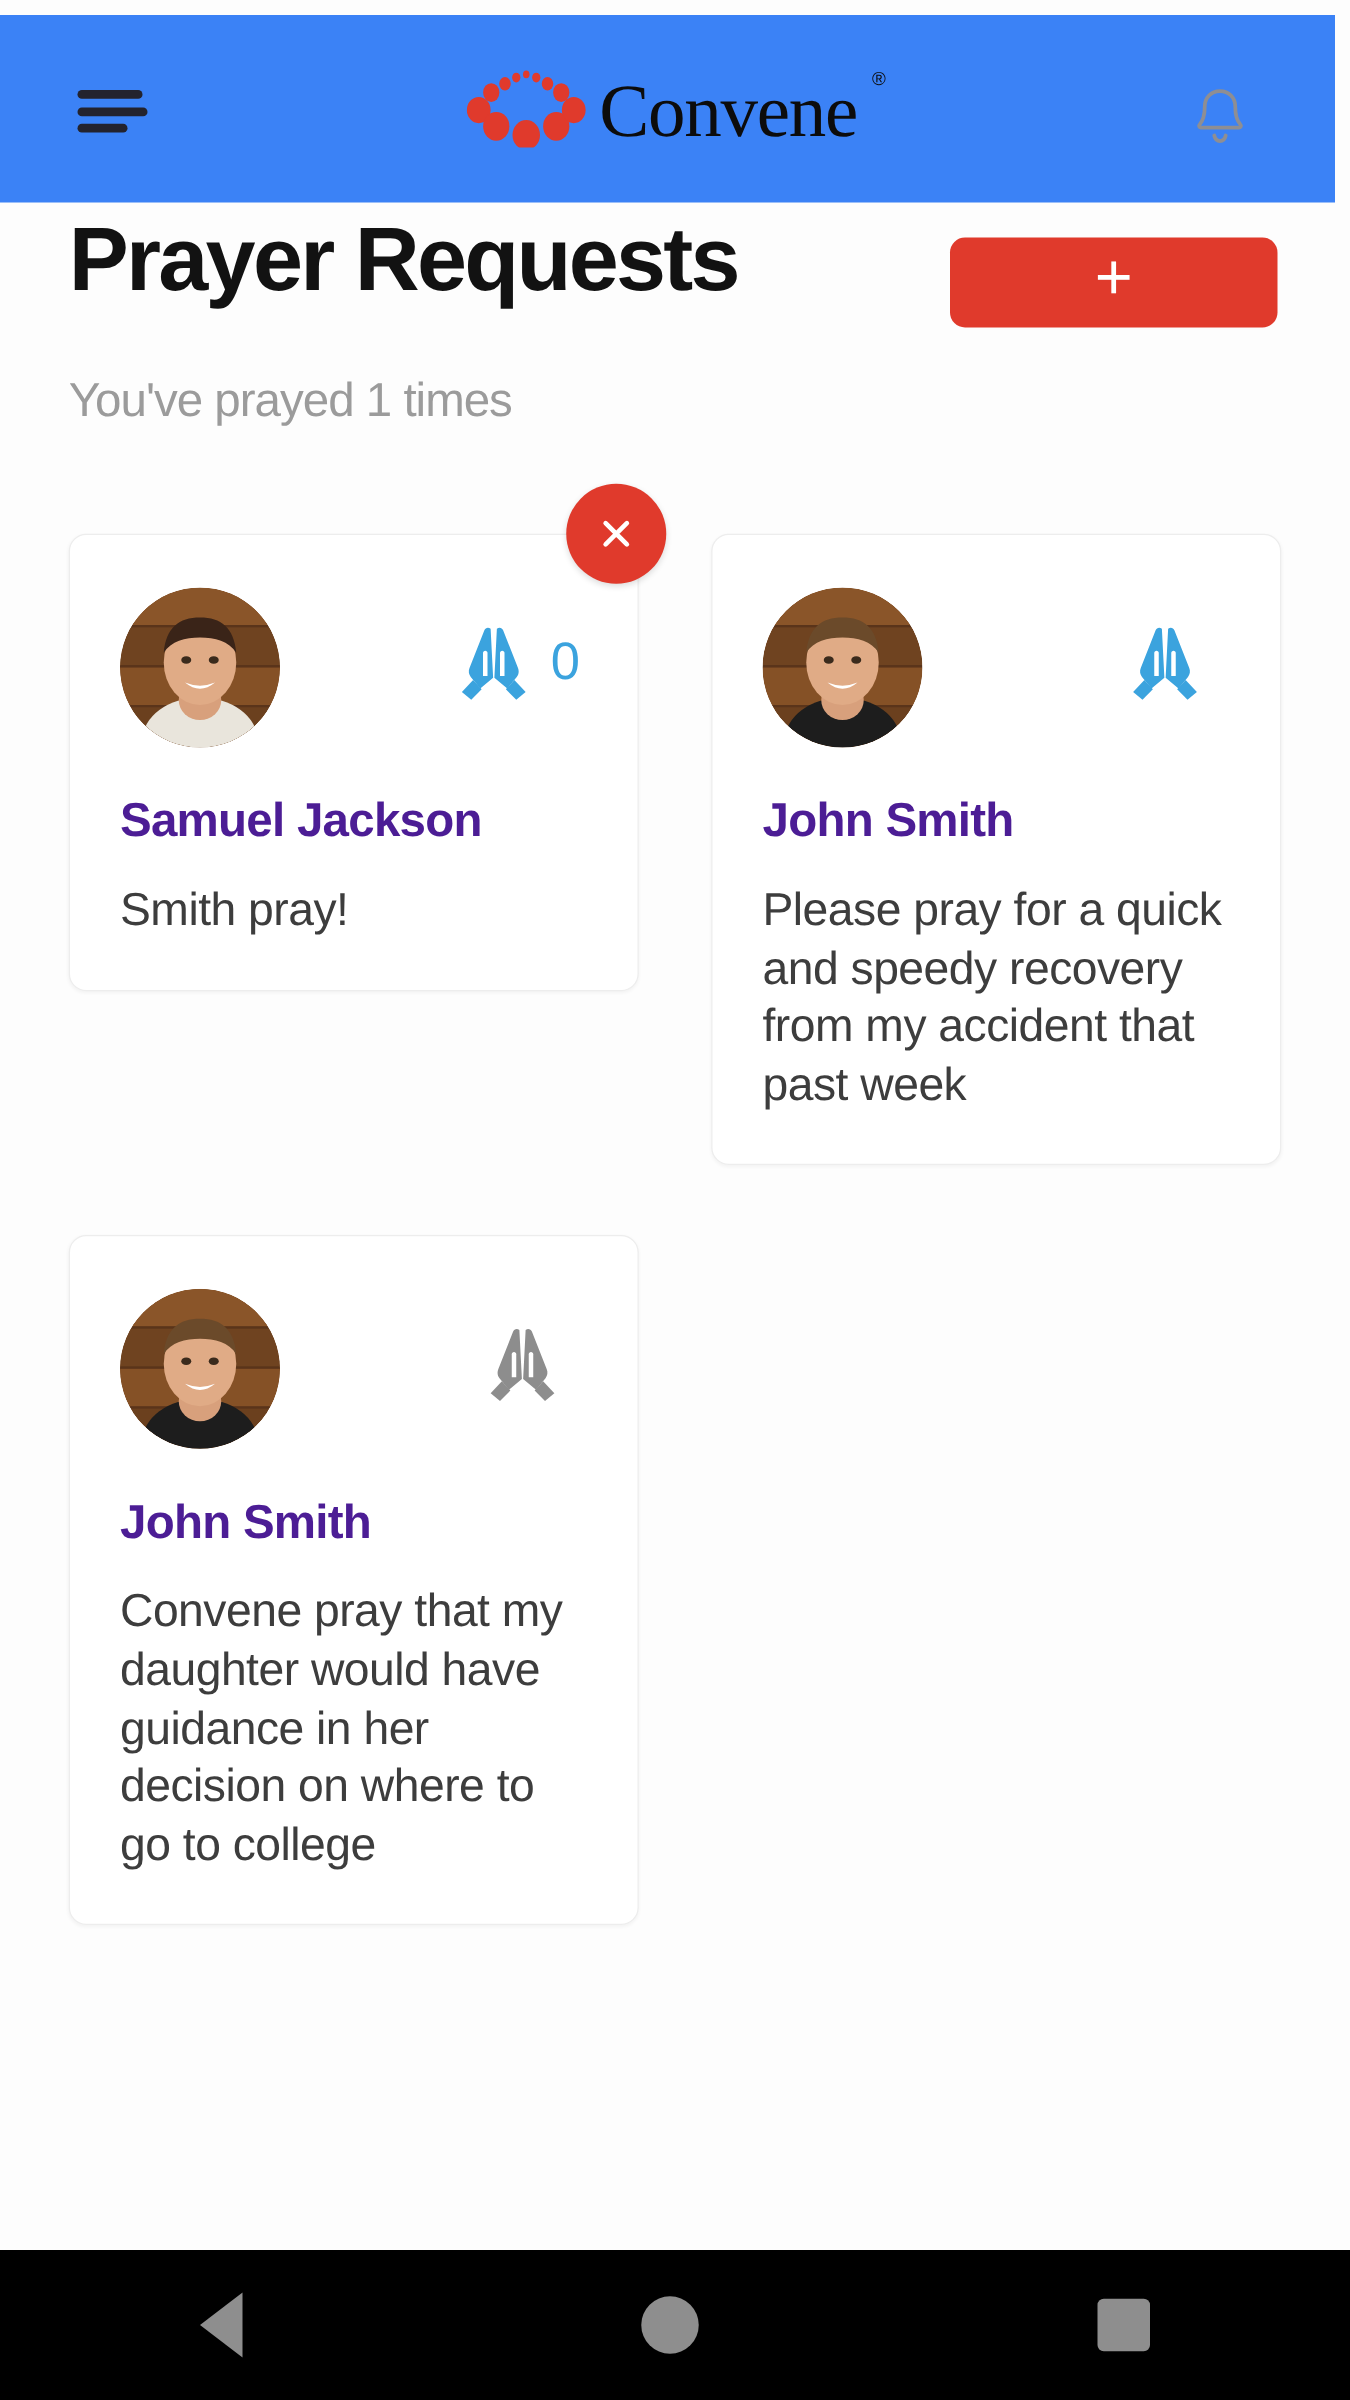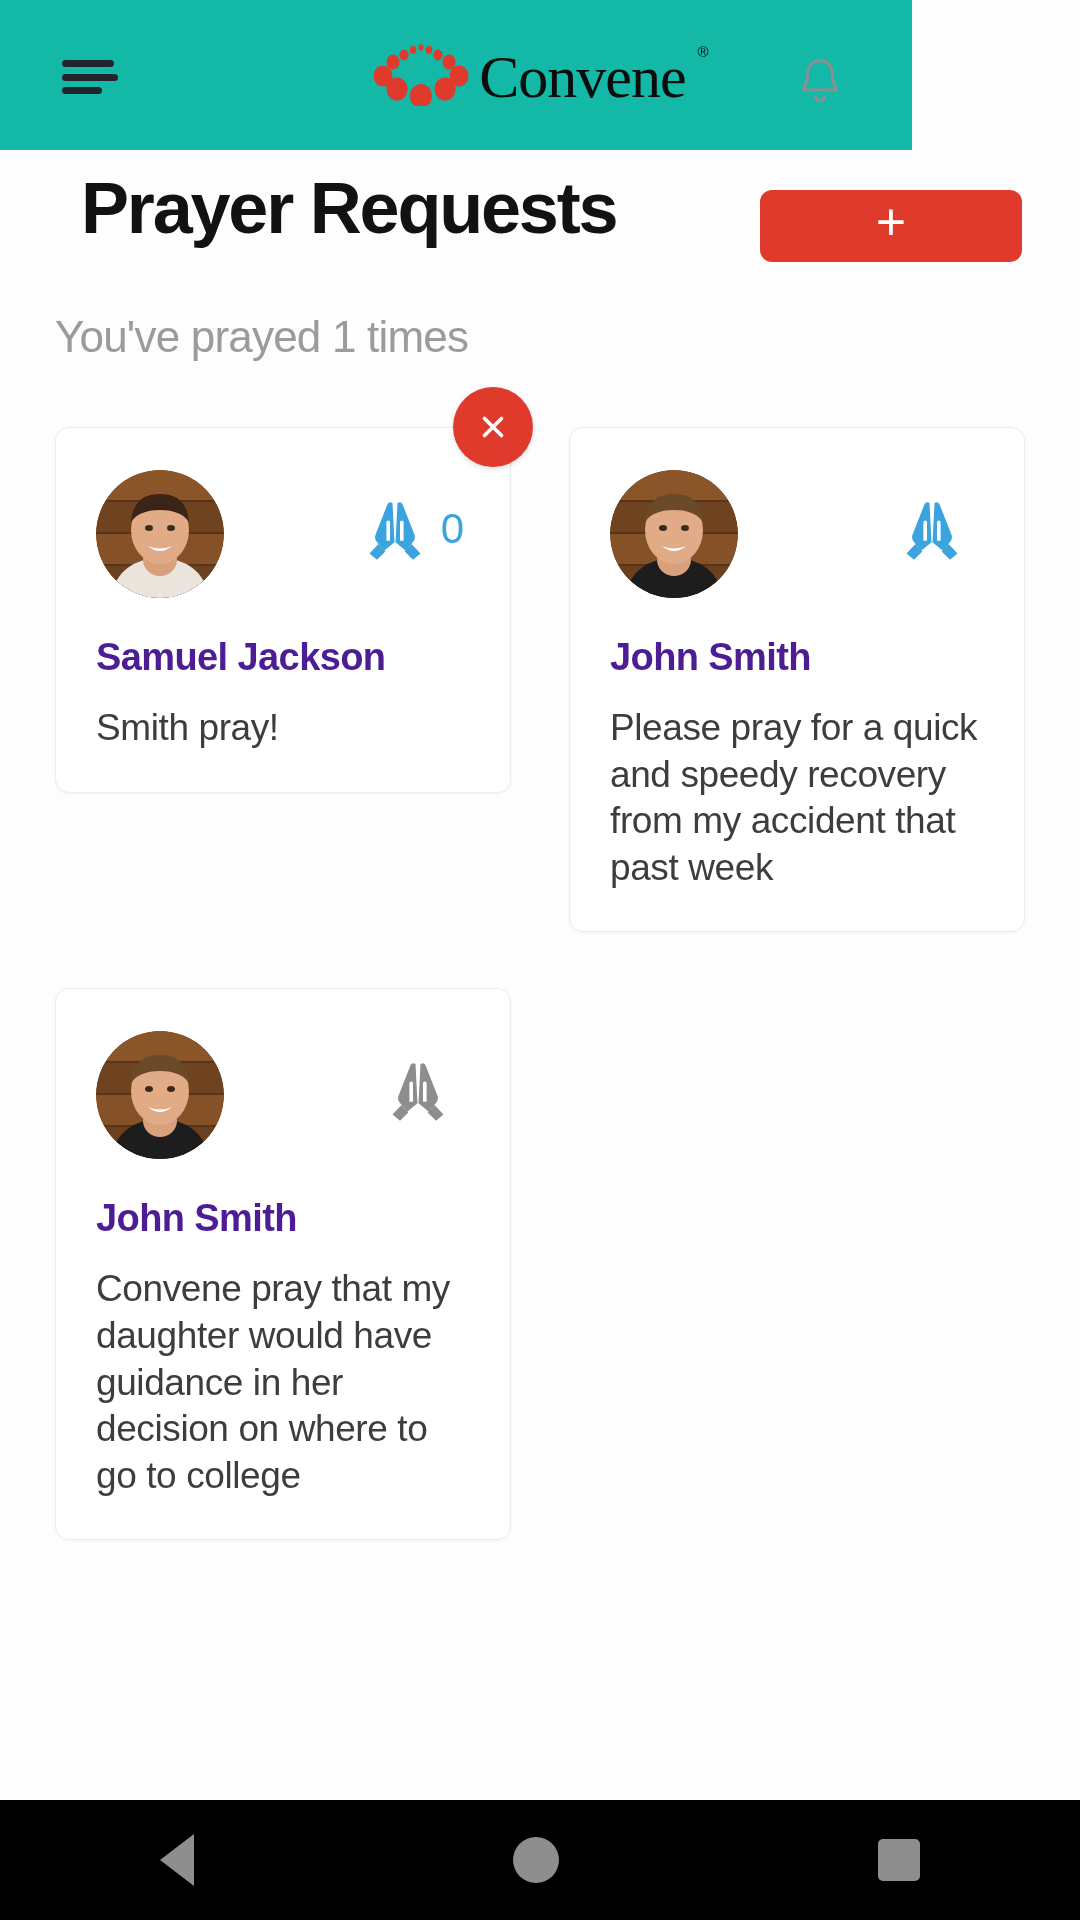--- a/index.html
+++ b/index.html
@@ -6,22 +6,22 @@
   html, body {
     width:1080px; height:1920px;
     background:#ffffff;
     font-family:"Liberation Sans", sans-serif;
     overflow:hidden;
   }
   .screen { position:relative; width:1080px; height:1920px; background:#fdfdfd; }
 
   
   .appbar {
-    position:absolute; top:0; left:0; width:912px; height:150px;
-    background:#14b8a6;
+    position:absolute; top:12px; left:0; width:1068px; height:150px;
+    background:#3b82f6;
     display:flex; align-items:center;
   }
   .hamburger {
     position:absolute; left:62px; top:60px;
     width:56px; height:34px;
     display:flex; flex-direction:column; justify-content:space-between;
   }
   .hamburger span { display:block; height:7px; border-radius:4px; background:#23232e; }
   .hamburger span:nth-child(1){ width:52px; }
   .hamburger span:nth-child(2){ width:56px; }
@@ -43,35 +43,35 @@
   }
   .bell { position:absolute; right:68px; top:56px; width:48px; height:52px; }
 
   
   .head-row {
     position:absolute; left:0; top:176px; width:1080px; height:100px;
   }
   .page-title {
     position:absolute; left:55px; top:-4px;
     font-size:72px; font-weight:700; color:#121212;
-    letter-spacing:-2.2px; line-height:1;margin-left:26px;
+    letter-spacing:-2.2px; line-height:1;
   }
   .add-btn {
     position:absolute; left:760px; top:14px;
     width:262px; height:72px; border:none; border-radius:12px;
     background:#e03a2c; cursor:pointer;
     display:flex; align-items:center; justify-content:center;
   }
   .add-btn .plus {
     color:#ffffff; font-size:52px; font-weight:400; line-height:1;
     position:relative; top:-4px;
   }
   .subtitle {
-    position:absolute; left:55px; top:312px;
-    font-size:44px; color:#9b9b9b; letter-spacing:-0.8px;
+    position:absolute; left:55px; top:300px;
+    font-size:38px; color:#9b9b9b; letter-spacing:-0.8px;
   }
 
   
   .grid {
     position:absolute; left:55px; top:427px;
     width:970px;
     display:flex; flex-wrap:wrap; gap:0 58px;
   }
   .card-slot { width:456px; margin-bottom:56px; position:relative; }
   .card {

